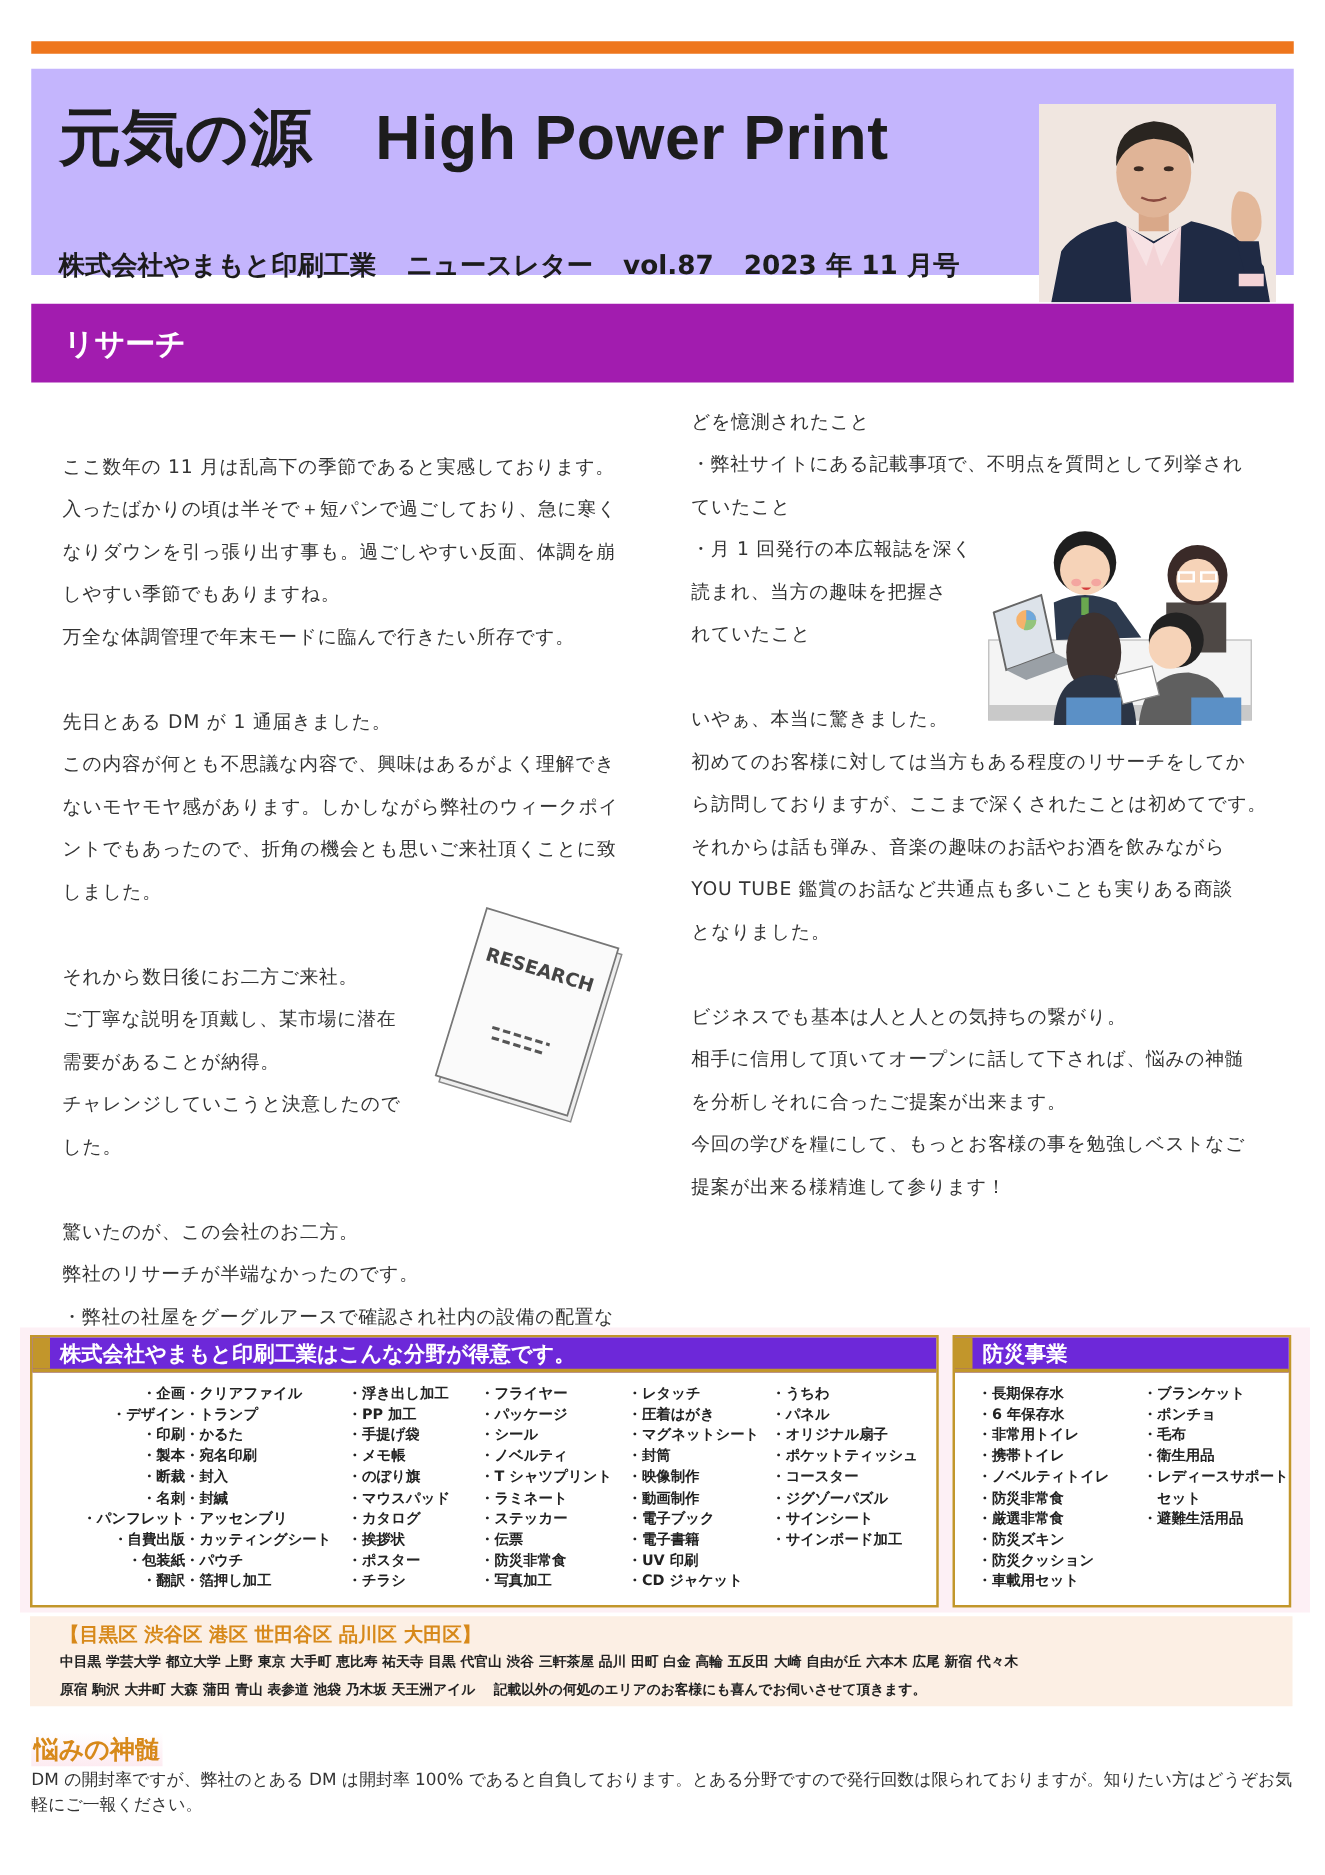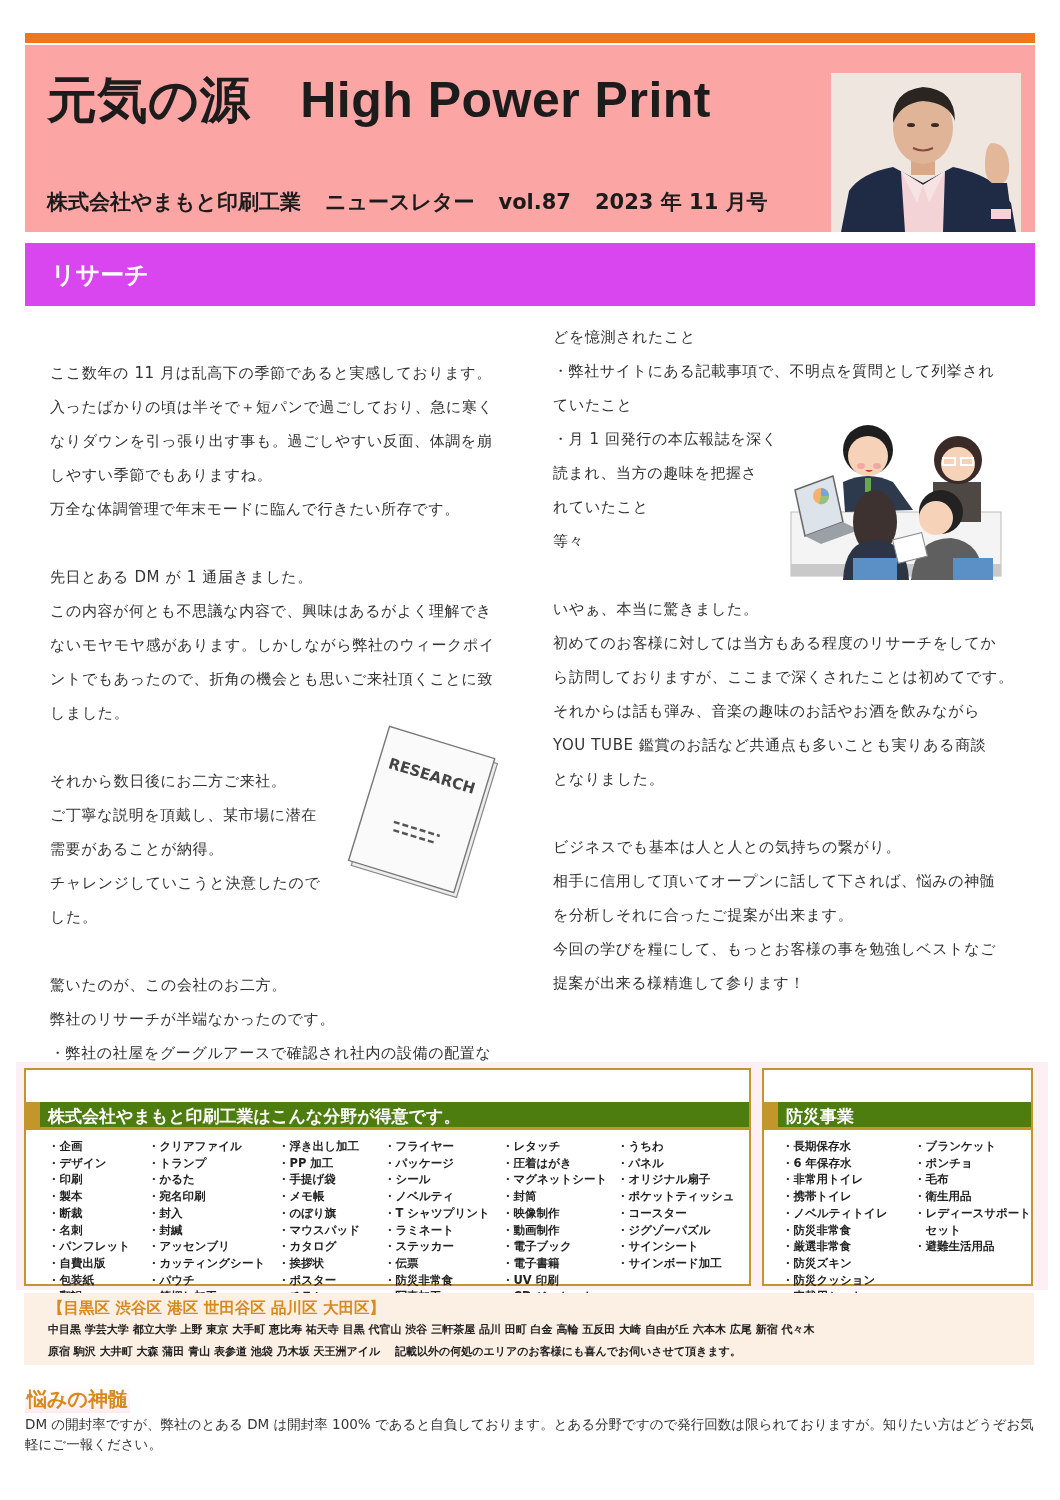--- a/index.html
+++ b/index.html
@@ -1,50 +1,50 @@
 <!DOCTYPE html>
 <html><head>
 <meta charset="utf-8">
 <style>
   * { box-sizing: border-box; margin: 0; padding: 0; }
   html, body { width: 1060px; height: 1500px; background: #ffffff; overflow: hidden; }
   body { font-family: "DejaVu Sans", "Liberation Sans", sans-serif; color: #222; position: relative; }
 
   
   .top-bar { position: absolute; left: 25px; top: 33px; width: 1010px; height: 10px; background: #ee761d; }
-  .header { position: absolute; left: 25px; top: 45px; width: 1010px; height: 187px; background: #fca5a5; }
+  .header { position: absolute; left: 25px; top: 55px; width: 1010px; height: 165px; background: #c4b5fd; }
   .main-title { position: absolute; left: 22px; top: 22px; font-size: 50px; font-weight: bold; color: #1c1c1c; letter-spacing: 0.5px; font-family: "Liberation Sans", "DejaVu Sans", sans-serif; }
   .main-title .jp { margin-right: 50px; }
   .subtitle { position: absolute; left: 22px; top: 143px; font-size: 21px; font-weight: bold; color: #1c1c1c; white-space: nowrap; }
   .subtitle span { margin-right: 24px; margin-top: 38px; }
   .photo { position: absolute; right: 14px; top: 28px; width: 190px; height: 159px; overflow: hidden; }
 
   
-  .section-bar { position: absolute; left: 25px; top: 243px; width: 1010px; height: 63px; background: #d946ef; }
+  .section-bar { position: absolute; left: 25px; top: 243px; width: 1010px; height: 63px; background: #a21caf; }
   .section-title { position: absolute; left: 26px; top: 16px; color: #fff; font-size: 24px; font-weight: bold; }
 
   
   .col { position: absolute; font-size: 15px; line-height: 34px; color: #333; letter-spacing: 0.6px; }
   .col p { white-space: nowrap; }
   .col .gap { height: 34px; }
   .col-left { left: 50px; top: 320px; width: 470px; margin-top: 36px; }
   .col-right { left: 553px; top: 320px; width: 470px; }
 
   .research-img { position: absolute; left: 338px; top: 722px; width: 170px; height: 180px; }
   .meeting-img { position: absolute; left: 783px; top: 412px; width: 230px; height: 168px; }
 
   
   .svc { position: absolute; top: 1068px; border: 2px solid #c2962b; background: #fff; }
-  .svc-head { background: #4d7c0f; height: 28px; border-bottom: 3px solid #c2962b; color: #fff; font-weight: bold; font-size: 17px; padding-left: 22px; line-height: 28px; position: relative; margin-top: 32px; }
+  .svc-head { background: #6d28d9; height: 28px; border-bottom: 3px solid #c2962b; color: #fff; font-weight: bold; font-size: 17px; padding-left: 22px; line-height: 28px; position: relative; }
   .svc-head::before { content: ""; position: absolute; left: 0; top: 0; width: 14px; height: 100%; background: #c2962b; }
   .svc-a { left: 24px; width: 727px; height: 218px; }
   .svc-b { left: 762px; width: 271px; height: 218px; }
   .svc-body { display: flex; padding: 8px 0 0 22px; }
   .svc-col { font-size: 11.5px; font-weight: bold; line-height: 16.7px; color: #222; white-space: nowrap; }
-  .svc-a .svc-col:nth-child(1) { width: 100px; }
+  .svc-a .svc-col:nth-child(1) { width: 100px; text-align: right; }
   .svc-a .svc-col:nth-child(2) { width: 130px; }
   .svc-a .svc-col:nth-child(3) { width: 106px; }
   .svc-a .svc-col:nth-child(4) { width: 118px; }
   .svc-a .svc-col:nth-child(5) { width: 115px; }
   .svc-b .svc-col:nth-child(1) { width: 122px; }
   .svc-b .svc-body { padding-left: 18px; gap: 26px; }
   .outer-pink { position: absolute; left: 16px; top: 1062px; width: 1032px; height: 228px; background: #fdf0f5; }
 
   
   .area { position: absolute; left: 24px; top: 1293px; width: 1010px; height: 72px; background: #fcefe4; padding: 4px 0 0 24px; }
@@ -133,21 +133,20 @@
   </svg>
 </div>
 
 <div class="col col-right">
   <p>どを憶測されたこと</p>
   <p>・弊社サイトにある記載事項で、不明点を質問として列挙され</p>
   <p>ていたこと</p>
   <p>・月 1 回発行の本広報誌を深く</p>
   <p>読まれ、当方の趣味を把握さ</p>
   <p>れていたこと</p>
-  <p>等々</p>
   <div class="gap"></div>
   <p>いやぁ、本当に驚きました。</p>
   <p>初めてのお客様に対しては当方もある程度のリサーチをしてか</p>
   <p>ら訪問しておりますが、ここまで深くされたことは初めてです。</p>
   <p>それからは話も弾み、音楽の趣味のお話やお酒を飲みながら</p>
   <p>YOU TUBE 鑑賞のお話など共通点も多いことも実りある商談</p>
   <p>となりました。</p>
   <div class="gap"></div>
   <p>ビジネスでも基本は人と人との気持ちの繋がり。</p>
   <p>相手に信用して頂いてオープンに話して下されば、悩みの神髄</p>

